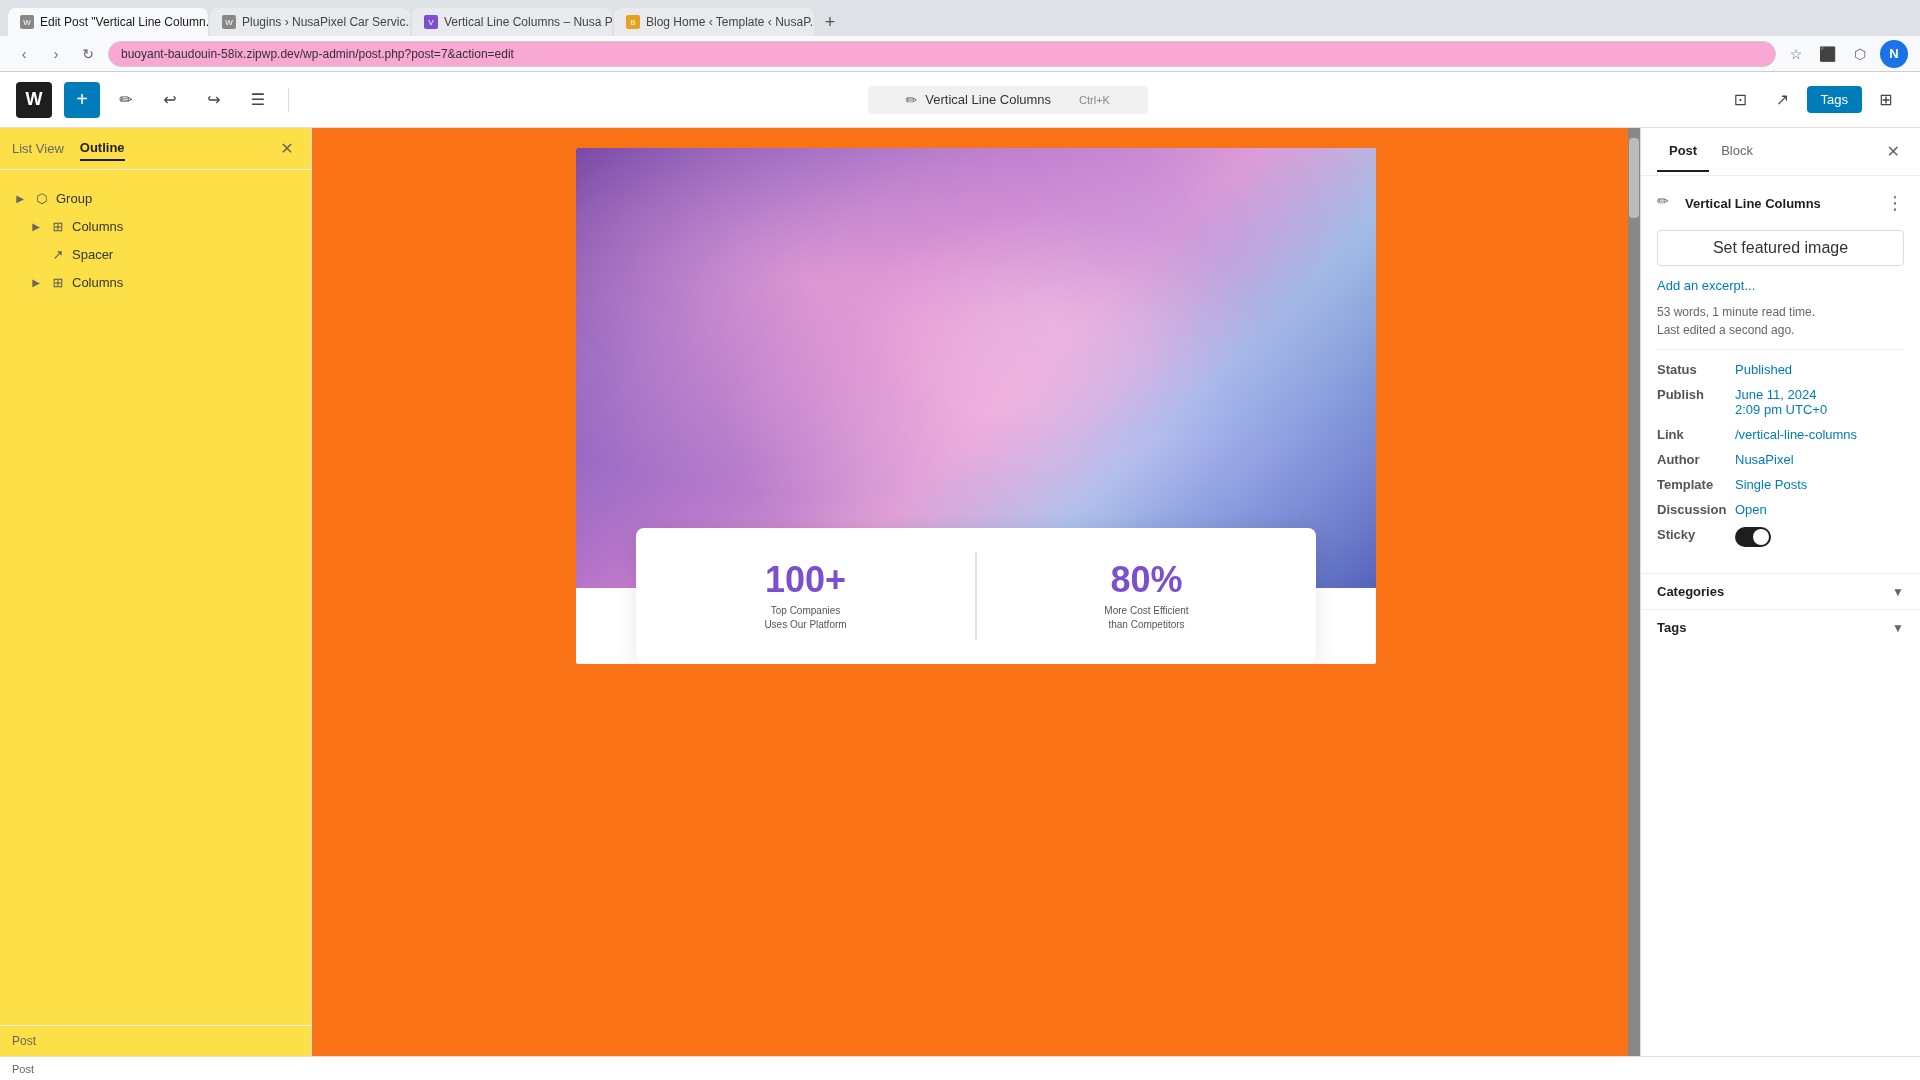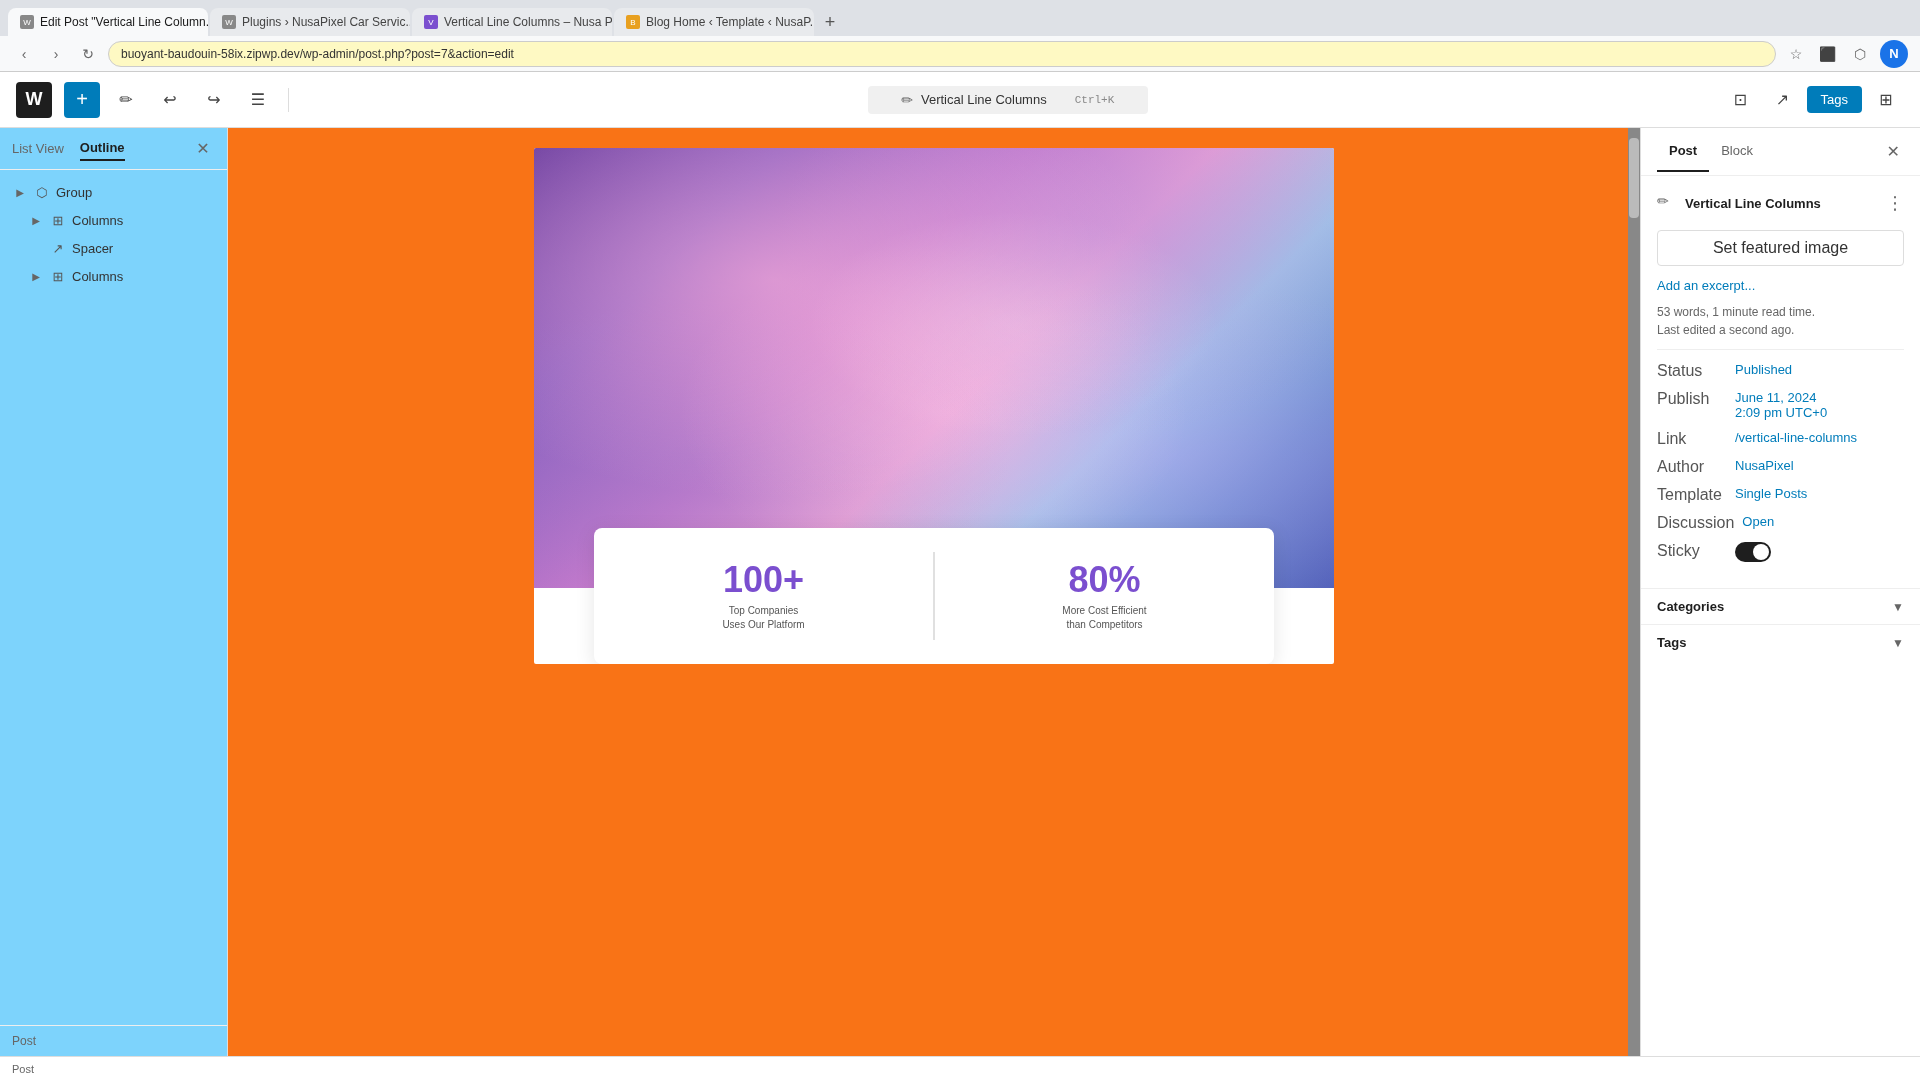--- a/index.html
+++ b/index.html
@@ -78,21 +78,21 @@
       align-items: center;
       justify-content: center;
       font-size: 14px;
       color: #666;
       cursor: pointer;
       border-radius: 50%;
     }
     .address-bar {
       flex: 1;
       height: 26px;
-      background: #fef9c3;
+      background: #f9a8d4;
       border: 1px solid #ccc;
       border-radius: 13px;
       display: flex;
       align-items: center;
       padding: 0 12px;
       font-size: 12px;
       color: #333;
     }
     .browser-icons {
       display: flex;
@@ -200,21 +200,20 @@
       color: #666;
     }
     .post-title-text {
       font-size: 13px;
       color: #333;
     }
     .search-shortcut {
       font-size: 11px;
       color: #888;
       margin-left: 20px;
-      font-family: Liberation Mono, monospace;
     }
     .toolbar-right {
       display: flex;
       align-items: center;
       gap: 6px;
     }
     .save-btn {
       background: #007cba;
       color: white;
       border: none;
@@ -238,26 +237,27 @@
 
     
     .wp-main {
       display: flex;
       flex: 1;
       overflow: hidden;
     }
 
     
     .left-sidebar {
-      width: 228px;
-      background: #7dd3fc;
+      width: 312px;
+      background: #fde047;
       border-right: 1px solid #ddd;
       display: flex;
       flex-direction: column;
       flex-shrink: 0;
+      gap: 6px;
     }
     .sidebar-header {
       display: flex;
       border-bottom: 1px solid #eee;
       padding: 8px 12px;
       gap: 16px;
       align-items: center;
     }
     .sidebar-tab {
       font-size: 13px;
@@ -483,23 +483,24 @@
       border-top: 1px solid #eee;
       margin: 12px 0;
     }
     .panel-row {
       display: flex;
       align-items: flex-start;
       margin-bottom: 10px;
       gap: 8px;
     }
     .panel-row-label {
-      font-size: 16px;
+      font-size: 13px;
       color: #555;
       min-width: 70px;
+      font-weight: bold;
     }
     .panel-row-value {
       font-size: 13px;
       color: #007cba;
       cursor: pointer;
       flex: 1;
     }
     .toggle-switch {
       width: 36px;
       height: 20px;

